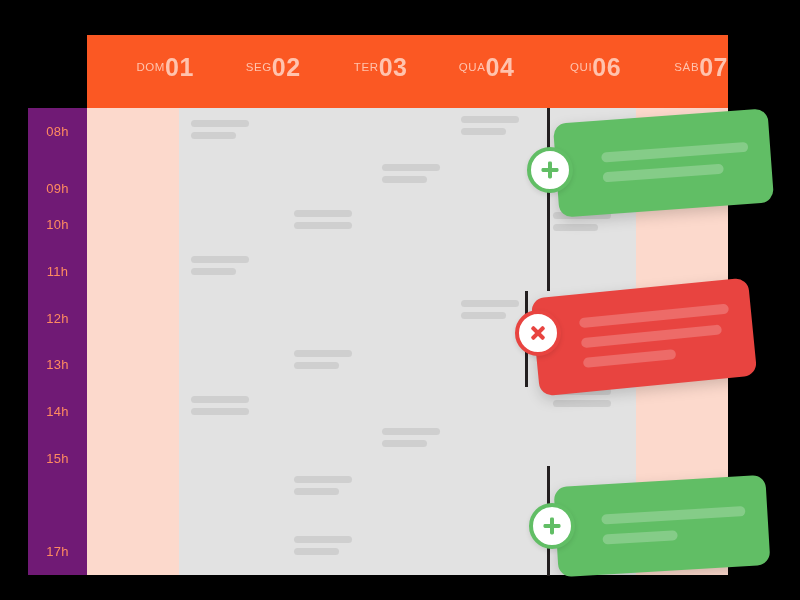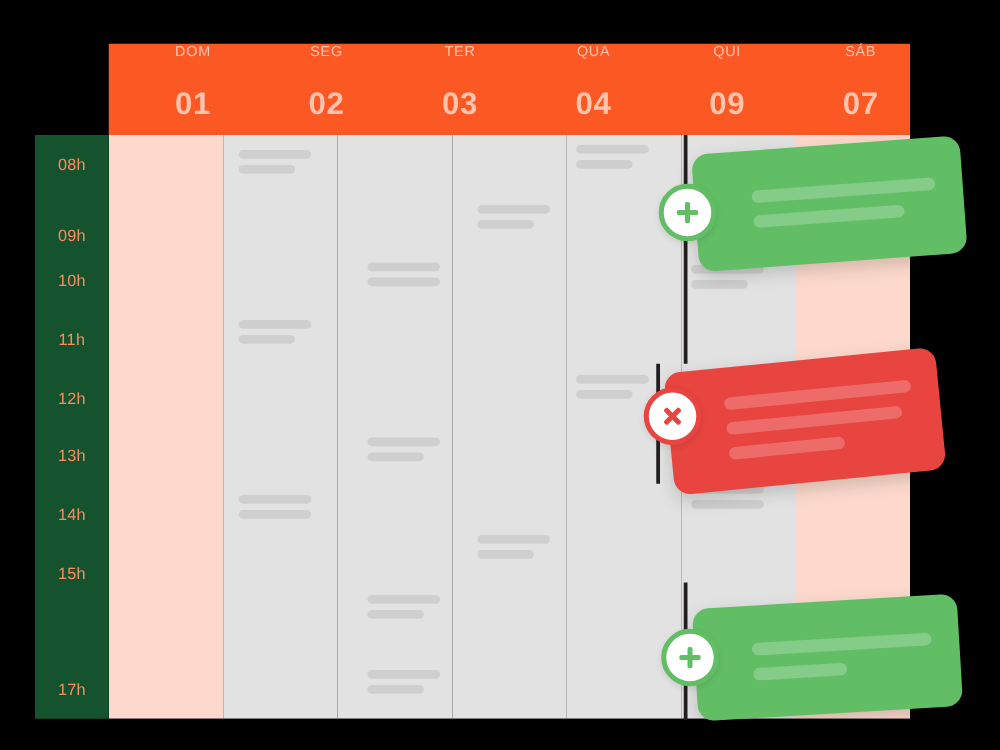--- a/index.html
+++ b/index.html
@@ -30,23 +30,23 @@
     top: 35px;
     width: 641px;
     height: 73px;
     background: #FB5823;
     display: flex;
     z-index: 6;
   }
   .day-col {
     flex: 1 1 0;
     display: flex;
-    flex-direction: column;
+    flex-direction: row;
     align-items: center;
-    justify-content: space-between;
+    justify-content: flex-end;
     padding-bottom: 10px;
     box-sizing: border-box;
     margin-left: 28px;
   }
   .day-name {
     font-size: 11.5px;
     letter-spacing: 0.6px;
     color: #FFC3AE;
     font-weight: 400;
     line-height: 14px;
@@ -67,21 +67,21 @@
     width: 700px;
     height: 467px;
     z-index: 2;
   }
 
   .time-gutter {
     position: absolute;
     left: 0; top: 0;
     width: 59px;
     height: 467px;
-    background: #14532d;
+    background: #701a75;
     z-index: 5;
   }
   .time-slot {
     position: absolute;
     left: 0;
     width: 59px;
     height: 46.7px;
     display: flex;
     align-items: center;
     justify-content: center;
@@ -196,21 +196,21 @@
       <span class="day-num">03</span>
     </div>
 
     <div class="day-col">
       <span class="day-name">QUA</span>
       <span class="day-num">04</span>
     </div>
 
     <div class="day-col">
       <span class="day-name">QUI</span>
-      <span class="day-num">09</span>
+      <span class="day-num">06</span>
     </div>
 
 
     <div class="day-col">
       <span class="day-name">SÁB</span>
       <span class="day-num">07</span>
     </div>
 
   </div>
 

